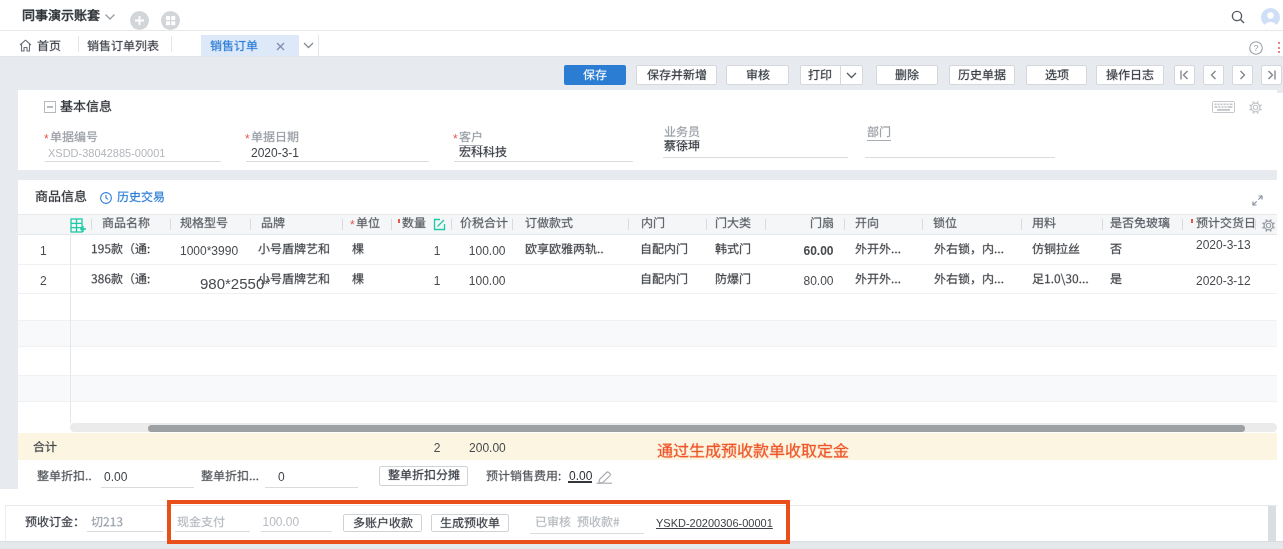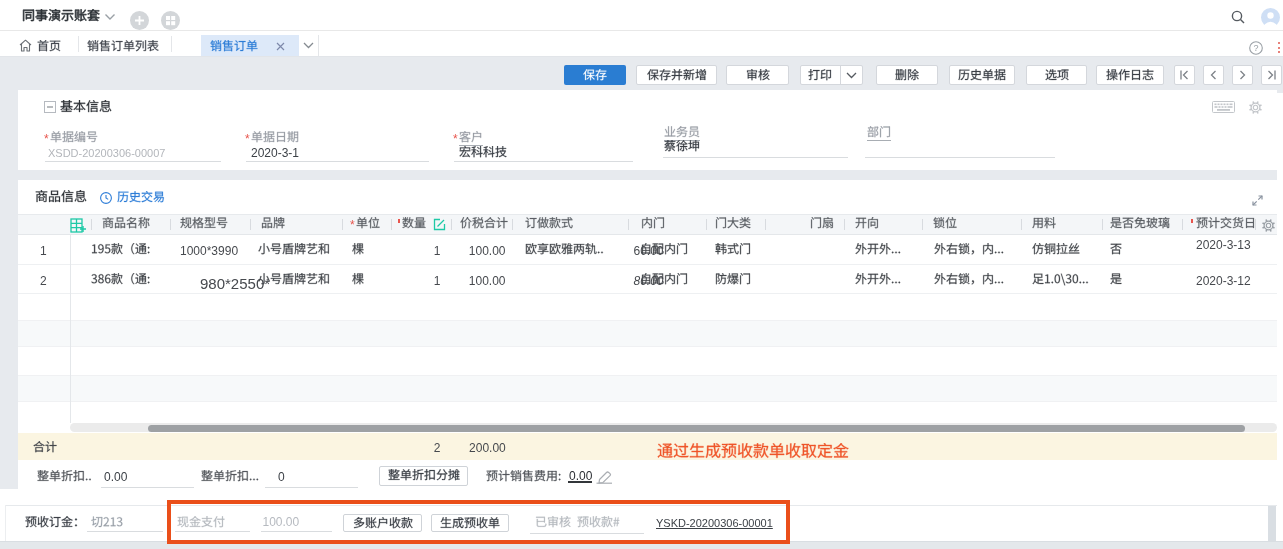--- a/index.html
+++ b/index.html
@@ -375,21 +375,21 @@
     <use href="#u4E1A" x="0"></use>
     <use href="#u52A1" x="250"></use>
     <use href="#u5458" x="500"></use>
   </svg>
 <div style="position:absolute;left:664px;top:140px;width:36px;height:1px;background:#a8adb3;"></div>
 <svg style="position:absolute;left:867px;top:126.4px" width="24.0" height="14.4" viewBox="0 -212 500 300" fill="#9a9fa6" stroke="#9a9fa6" stroke-width="5">
     <use href="#u90E8" x="0"></use>
     <use href="#u95E8" x="250"></use>
   </svg>
 <div style="position:absolute;left:867px;top:140px;width:24px;height:1px;background:#a8adb3;"></div>
-<div class="t" style="position:absolute;top:147.0px;font-size:11px;color:#b3b6bb;font-weight:normal;left:48px;">XSDD-20200306-00007</div>
+<div class="t" style="position:absolute;top:147.0px;font-size:11px;color:#b3b6bb;font-weight:normal;left:48px;">XSDD-38042885-00001</div>
 <div class="t" style="position:absolute;top:146.4px;font-size:12px;color:#3c4147;font-weight:normal;left:251px;">2020-3-1</div>
 <svg style="position:absolute;left:459px;top:146.4px" width="48.0" height="14.4" viewBox="0 -212 1000 300" fill="#3c4147" stroke="#3c4147" stroke-width="5">
     <use href="#u5B8F" x="0"></use>
     <use href="#u79D1" x="250"></use>
     <use href="#u79D1" x="500"></use>
     <use href="#u6280" x="750"></use>
   </svg>
 <svg style="position:absolute;left:664px;top:140.4px" width="36.0" height="14.4" viewBox="0 -212 750 300" fill="#3c4147" stroke="#3c4147" stroke-width="5">
     <use href="#u8521" x="0"></use>
     <use href="#u5F90" x="250"></use>
@@ -595,21 +595,21 @@
     <use href="#u81EA" x="0"></use>
     <use href="#u914D" x="250"></use>
     <use href="#u5185" x="500"></use>
     <use href="#u95E8" x="750"></use>
   </svg>
 <svg style="position:absolute;left:715px;top:243.4px" width="36.0" height="14.4" viewBox="0 -212 750 300" fill="#46494e" stroke="#46494e" stroke-width="5">
     <use href="#u97E9" x="0"></use>
     <use href="#u5F0F" x="250"></use>
     <use href="#u95E8" x="500"></use>
   </svg>
-<div class="t" style="position:absolute;top:243.9px;font-size:12px;color:#46494e;font-weight:normal;left:633.5px;width:200px;">60.00</div>
+<div class="t" style="position:absolute;top:243.9px;font-size:12px;color:#46494e;font-weight:bold;left:633.5px;width:200px;text-align:right;">60.00</div>
 <svg style="position:absolute;left:854.5px;top:243.4px" width="46.0" height="14.4" viewBox="0 -212 958 300" fill="#46494e" stroke="#46494e" stroke-width="5">
     <use href="#u5916" x="0"></use>
     <use href="#u5F00" x="250"></use>
     <use href="#u5916" x="500"></use>
     <use href="#u002E" x="750"></use>
     <use href="#u002E" x="820"></use>
     <use href="#u002E" x="889"></use>
   </svg>
 <svg style="position:absolute;left:933.5px;top:243.4px" width="70.0" height="14.4" viewBox="0 -212 1458 300" fill="#46494e" stroke="#46494e" stroke-width="5">
     <use href="#u5916" x="0"></use>
@@ -659,21 +659,21 @@
     <use href="#u81EA" x="0"></use>
     <use href="#u914D" x="250"></use>
     <use href="#u5185" x="500"></use>
     <use href="#u95E8" x="750"></use>
   </svg>
 <svg style="position:absolute;left:715px;top:273.4px" width="36.0" height="14.4" viewBox="0 -212 750 300" fill="#46494e" stroke="#46494e" stroke-width="5">
     <use href="#u9632" x="0"></use>
     <use href="#u7206" x="250"></use>
     <use href="#u95E8" x="500"></use>
   </svg>
-<div class="t" style="position:absolute;top:273.9px;font-size:12px;color:#46494e;font-weight:normal;left:633.5px;width:200px;text-align:left;font-style:italic;">80.00</div>
+<div class="t" style="position:absolute;top:273.9px;font-size:12px;color:#46494e;font-weight:normal;left:633.5px;width:200px;text-align:right;">80.00</div>
 <svg style="position:absolute;left:854.5px;top:273.4px" width="46.0" height="14.4" viewBox="0 -212 958 300" fill="#46494e" stroke="#46494e" stroke-width="5">
     <use href="#u5916" x="0"></use>
     <use href="#u5F00" x="250"></use>
     <use href="#u5916" x="500"></use>
     <use href="#u002E" x="750"></use>
     <use href="#u002E" x="820"></use>
     <use href="#u002E" x="889"></use>
   </svg>
 <svg style="position:absolute;left:933.5px;top:273.4px" width="70.0" height="14.4" viewBox="0 -212 1458 300" fill="#46494e" stroke="#46494e" stroke-width="5">
     <use href="#u5916" x="0"></use>

